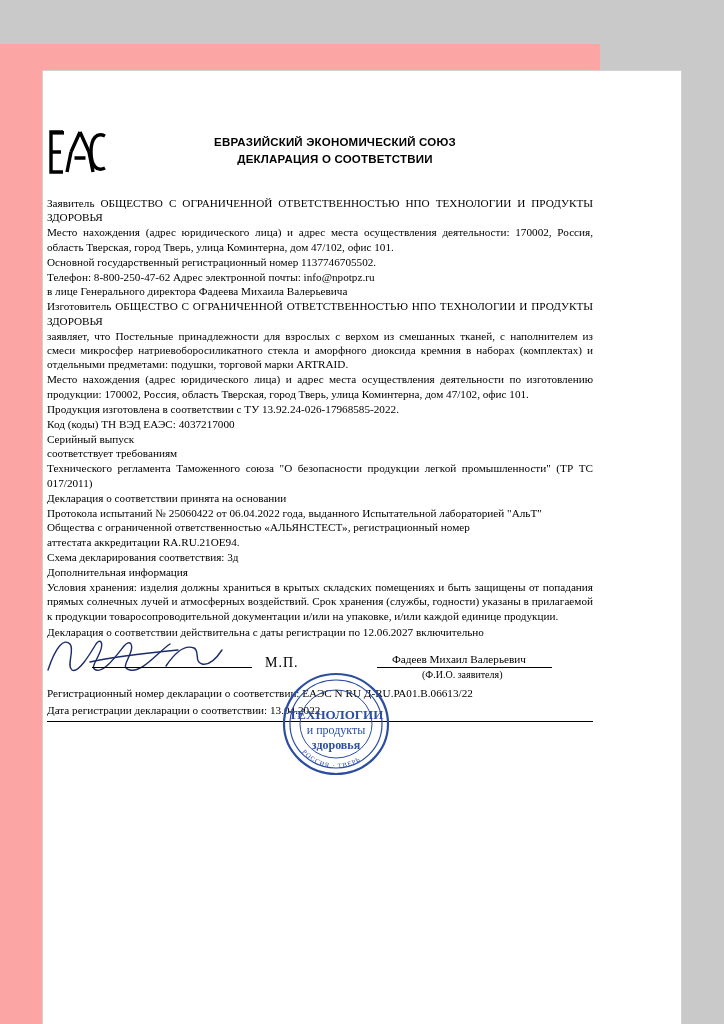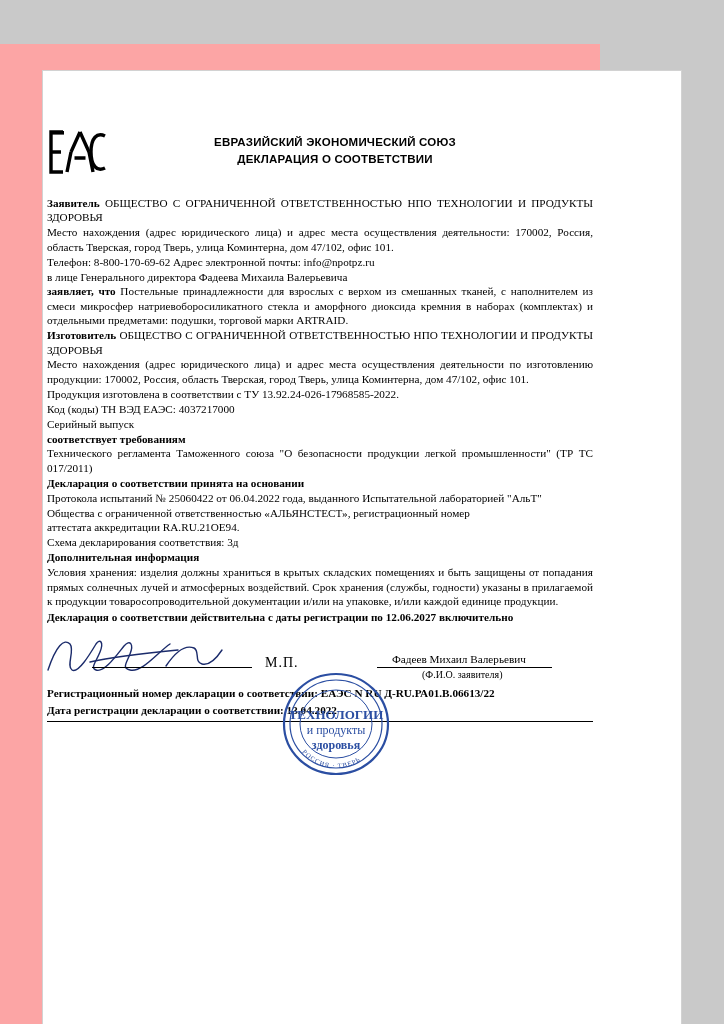--- a/index.html
+++ b/index.html
@@ -62,21 +62,21 @@
     top: 152px;
     width: 546px;
     font-size: 11.2px;
     line-height: 14.4px;
     color: #000;
     text-align: justify;
   }
   .body-block p {
     margin: 0 0 0.5px 0;
   }
-  .b { font-weight: bold; }
+  .b { font-weight: normal; }
 
   
   .sign-area {
     position: absolute;
     left: 47px;
     top: 596px;
     width: 546px;
     font-size: 11.2px;
     color: #000;
   }
@@ -168,24 +168,25 @@
   </div>
 
   <div class="doc-header">
     <div>ЕВРАЗИЙСКИЙ ЭКОНОМИЧЕСКИЙ СОЮЗ</div>
     <div>ДЕКЛАРАЦИЯ О СООТВЕТСТВИИ</div>
   </div>
 
   <div class="body-block">
     <p><span class="b">Заявитель</span><span> ОБЩЕСТВО С ОГРАНИЧЕННОЙ ОТВЕТСТВЕННОСТЬЮ НПО ТЕХНОЛОГИИ И ПРОДУКТЫ ЗДОРОВЬЯ</span></p>
     <p>Место нахождения (адрес юридического лица) и адрес места осуществления деятельности: 170002, Россия, область Тверская, город Тверь, улица Коминтерна, дом 47/102, офис 101.</p>
-    <p>Телефон: 8-800-170-69-62 Адрес электронной почты: info@npotpz.ru</p>
+    <p>Основной государственный регистрационный номер 1137746705502.</p>
+    <p>Телефон: 8-800-250-47-62 Адрес электронной почты: info@npotpz.ru</p>
     <p>в лице Генерального директора Фадеева Михаила Валерьевича</p>
+    <p><span class="b">Изготовитель</span><span> ОБЩЕСТВО С ОГРАНИЧЕННОЙ ОТВЕТСТВЕННОСТЬЮ НПО ТЕХНОЛОГИИ И ПРОДУКТЫ ЗДОРОВЬЯ</span></p>
     <p><span class="b">заявляет, что</span><span> Постельные принадлежности для взрослых с верхом из смешанных тканей, с наполнителем из смеси микросфер натриевоборосиликатного стекла и аморфного диоксида кремния в наборах (комплектах) и отдельными предметами: подушки, торговой марки ARTRAID.</span></p>
-    <p><span class="b">Изготовитель</span><span> ОБЩЕСТВО С ОГРАНИЧЕННОЙ ОТВЕТСТВЕННОСТЬЮ НПО ТЕХНОЛОГИИ И ПРОДУКТЫ ЗДОРОВЬЯ</span></p>
     <p>Место нахождения (адрес юридического лица) и адрес места осуществления деятельности по изготовлению продукции: 170002, Россия, область Тверская, город Тверь, улица Коминтерна, дом 47/102, офис 101.</p>
     <p>Продукция изготовлена в соответствии с ТУ 13.92.24-026-17968585-2022.</p>
     <p>Код (коды) ТН ВЭД ЕАЭС: 4037217000</p>
     <p>Серийный выпуск</p>
     <p class="b">соответствует требованиям</p>
     <p>Технического регламента Таможенного союза "О безопасности продукции легкой промышленности" (ТР ТС 017/2011)</p>
     <p class="b">Декларация о соответствии принята на основании</p>
     <p>Протокола испытаний № 25060422 от 06.04.2022 года, выданного Испытательной лабораторией "АльТ"</p>
     <p>Общества с ограниченной ответственностью «АЛЬЯНСТЕСТ», регистрационный номер</p>
     <p>аттестата аккредитации RA.RU.21ОЕ94.</p>

